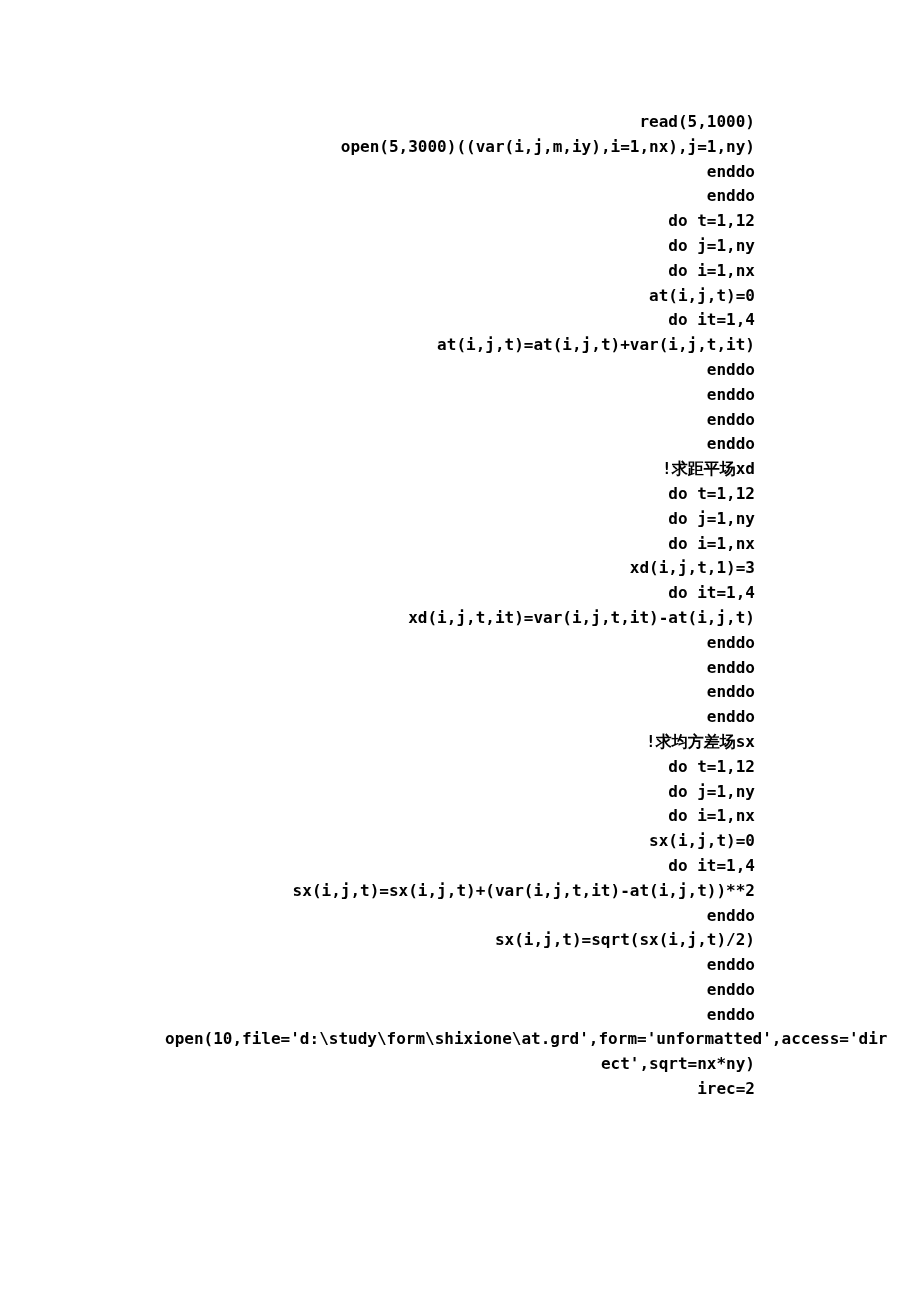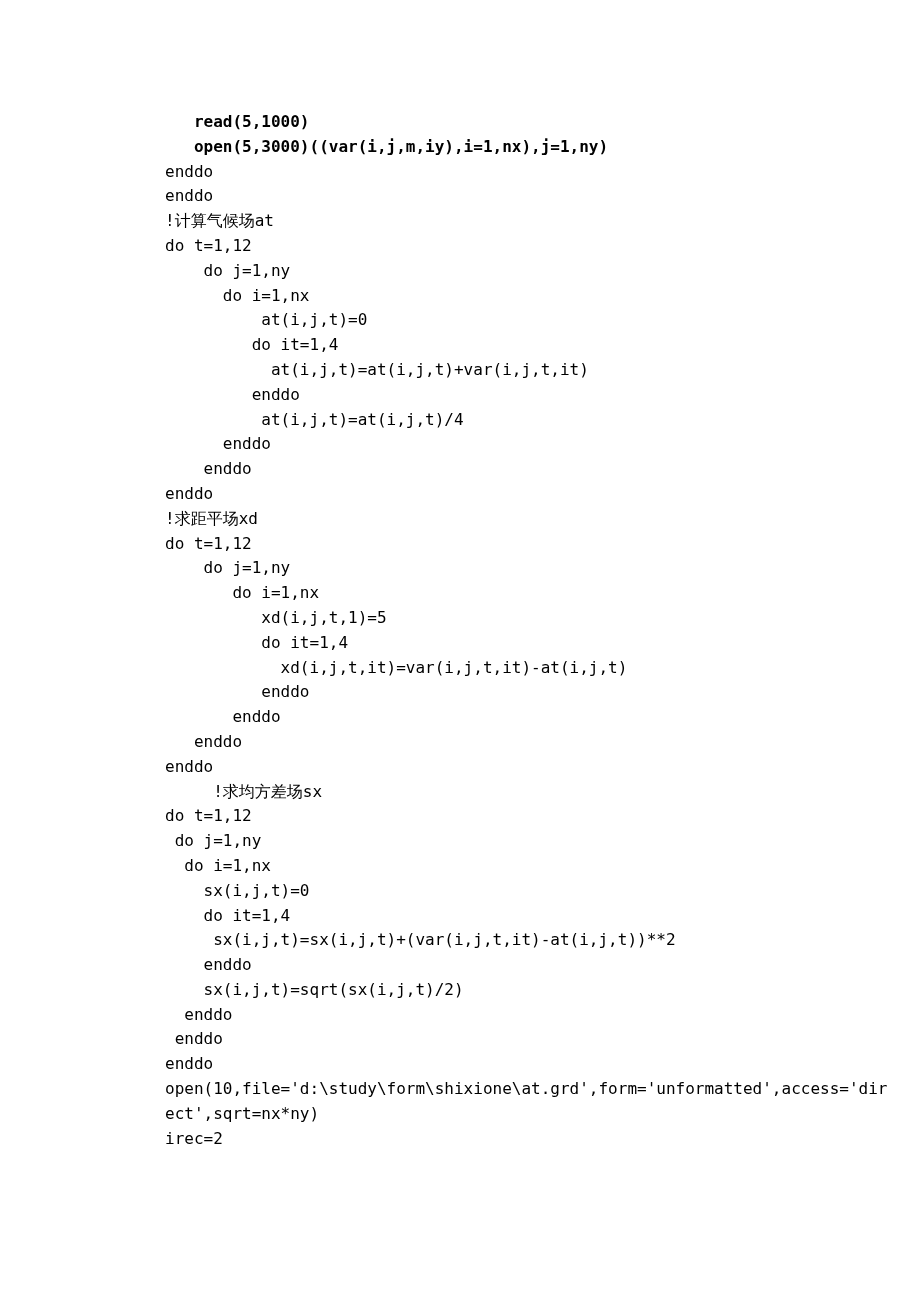--- a/index.html
+++ b/index.html
@@ -8,54 +8,54 @@
     background: #ffffff;
     font-family: "SimSun", "NSimSun", "Songti SC", monospace;
     font-size: 16px;
     line-height: 1.55;
     color: #000;
   }
   .page {
     width: 920px;
     padding: 110px 165px 100px 165px;
     box-sizing: border-box;
+    text-align: right;
   }
   .line {
     white-space: pre;
     font-family: "SimSun", "NSimSun", "Songti SC", monospace;
+    font-weight: bold;
   }
   .bold {
     font-weight: bold;
   }
 </style>
 </head>
 <body>
 
 <div class="page" id="page">
     <div class="line bold">   read(5,1000)</div>
     <div class="line bold">   open(5,3000)((var(i,j,m,iy),i=1,nx),j=1,ny)</div>
     <div class="line">enddo</div>
     <div class="line">enddo</div>
-    <div class="line">!计算气候场at</div>
     <div class="line">do t=1,12</div>
     <div class="line">    do j=1,ny</div>
     <div class="line">      do i=1,nx</div>
     <div class="line">          at(i,j,t)=0</div>
     <div class="line">         do it=1,4</div>
     <div class="line">           at(i,j,t)=at(i,j,t)+var(i,j,t,it)</div>
     <div class="line">         enddo</div>
-    <div class="line">          at(i,j,t)=at(i,j,t)/4</div>
     <div class="line">      enddo</div>
     <div class="line">    enddo</div>
     <div class="line">enddo</div>
     <div class="line">!求距平场xd</div>
     <div class="line">do t=1,12</div>
     <div class="line">    do j=1,ny</div>
     <div class="line">       do i=1,nx</div>
-    <div class="line">          xd(i,j,t,1)=5</div>
+    <div class="line">          xd(i,j,t,1)=3</div>
     <div class="line">          do it=1,4</div>
     <div class="line">            xd(i,j,t,it)=var(i,j,t,it)-at(i,j,t)</div>
     <div class="line">          enddo</div>
     <div class="line">       enddo</div>
     <div class="line">   enddo</div>
     <div class="line">enddo</div>
     <div class="line">     !求均方差场sx</div>
     <div class="line">do t=1,12</div>
     <div class="line"> do j=1,ny</div>
     <div class="line">  do i=1,nx</div>

